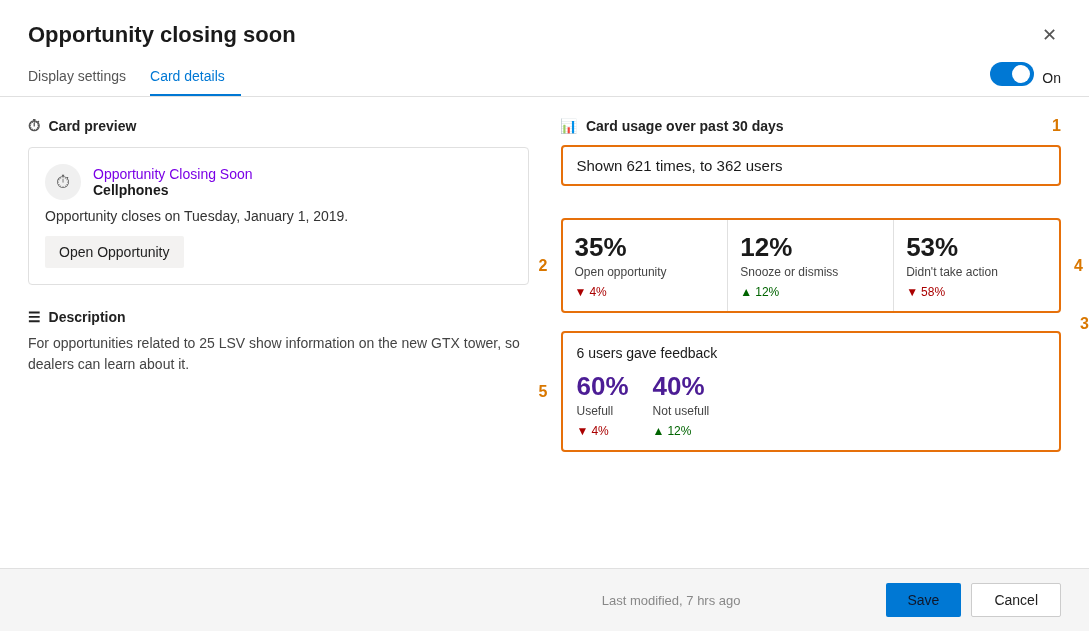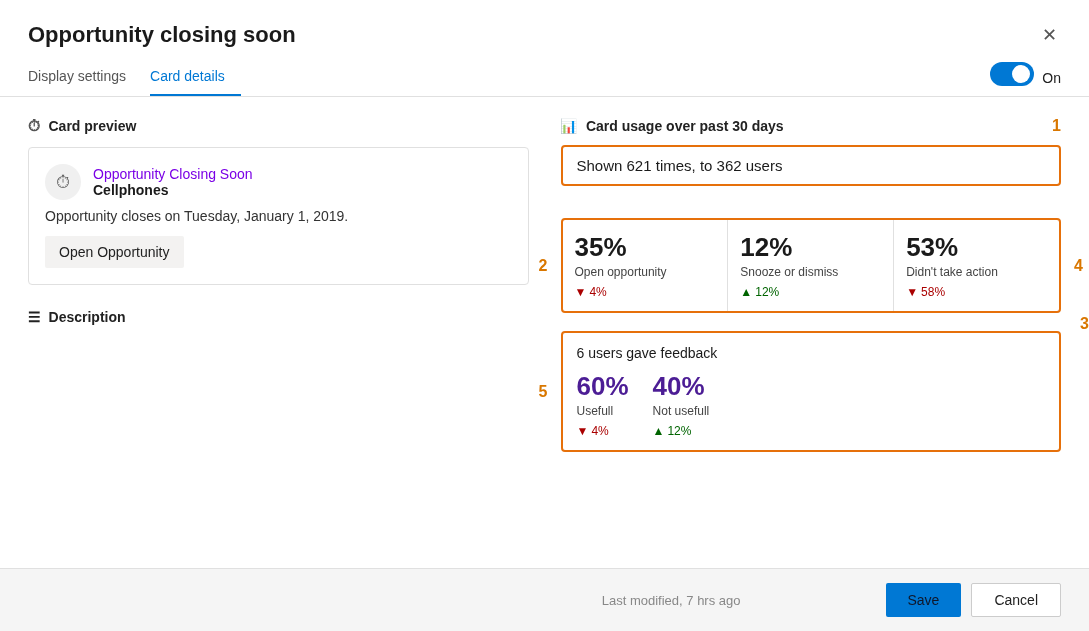--- a/index.html
+++ b/index.html
@@ -101,20 +101,21 @@
         </div>
         <div class="card-body">Opportunity closes on Tuesday, January 1, 2019.</div>
         <button class="card-action">Open Opportunity</button>
       </div>
 
       <div class="description-section">
         <div class="desc-title">
           <span>☰</span>
           <span>Description</span>
         </div>
+        <div class="desc-text">For opportunities related to 25 LSV show information on the new GTX tower, so dealers can learn about it.</div>
       </div>
     </div>
 
     <div class="right-panel">
       <div class="usage-header">
         <div class="usage-title">
           <span>📊</span>
           <span>Card usage over past 30 days</span>
         </div>
         <span class="orange-num">1</span>

